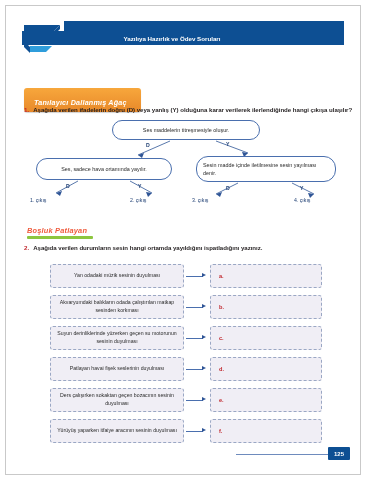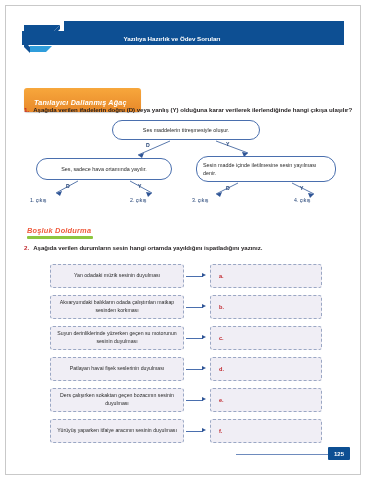--- a/index.html
+++ b/index.html
@@ -244,21 +244,21 @@
     <span class="elabel" style="left:206px;top:67px;">D</span>
     <span class="elabel" style="left:280px;top:67px;">Y</span>
 
     <span class="outlabel" style="left:10px;top:79px;">1. çıkış</span>
     <span class="outlabel" style="left:110px;top:79px;">2. çıkış</span>
     <span class="outlabel" style="left:172px;top:79px;">3. çıkış</span>
     <span class="outlabel" style="left:274px;top:79px;">4. çıkış</span>
   </div>
 
   <div class="sec-green">
-    <span class="txt">Boşluk Doldurma</span>
+    <span class="txt">Boşluk Patlayan</span>
     <span class="rule"></span>
   </div>
 
   <div class="q" id="q2">
     <span class="num">2.</span>
     <span class="txt">Aşağıda verilen durumların sesin hangi ortamda yayıldığını ispatladığını yazınız.</span>
   </div>
 
   <div class="matchwrap">
     <div class="mrow">

